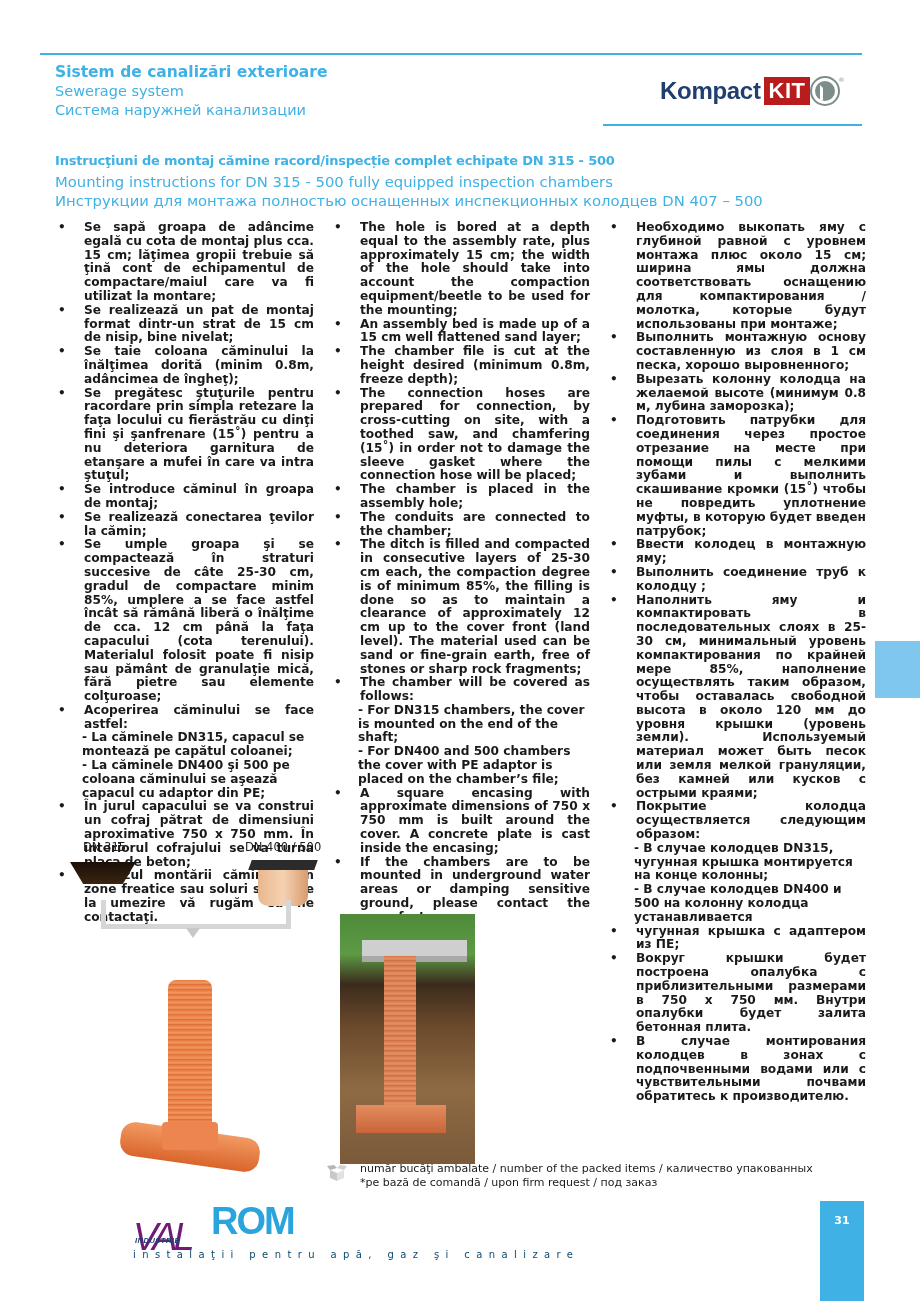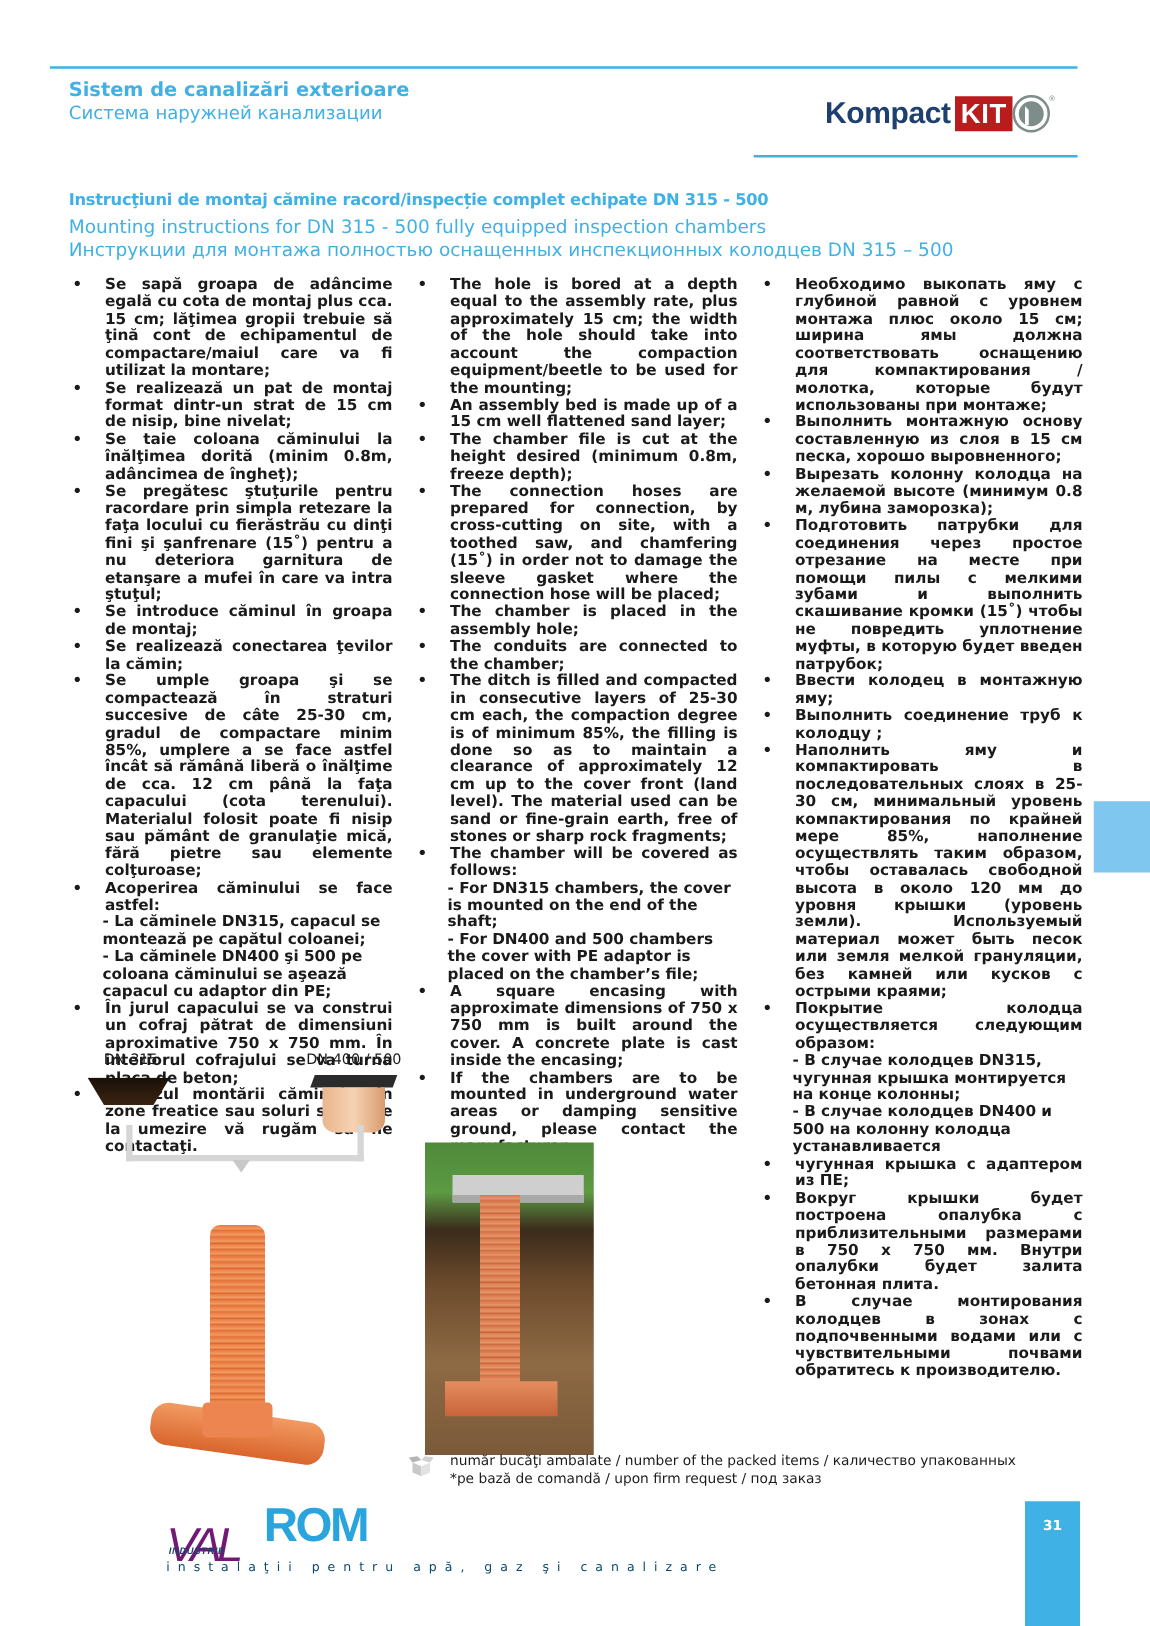--- a/index.html
+++ b/index.html
@@ -52,35 +52,36 @@
   .page-tab { position:absolute; left:820px; top:1201px; width:44px; height:100px; background:#3fb1e5; color:#fff; font-weight:bold; font-size:11px; text-align:center; padding-top:13px; box-sizing:border-box; }
   .side-tab { position:absolute; left:875px; top:641px; width:45px; height:57px; background:#7fc7ee; }
 </style>
 </head>
 <body>
 
 <div class="topline"></div>
 
 <div class="sec-title">
   <div class="t1">Sistem de canalizări exterioare</div>
+  <div class="t2">Sewerage system</div>
   <div class="t3">Система наружней канализации</div>
 </div>
 
 <div class="logo-kit">
   <span class="k1">Kompact</span>
   <span class="k2">KIT</span>
   <span class="k3"></span>
   <span class="reg">®</span>
 </div>
 <div class="hdr-line2"></div>
 
 <div class="main-title">
   <div class="m1">Instrucţiuni de montaj cămine racord/inspecție complet echipate DN 315 - 500</div>
   <div class="m2">Mounting instructions for DN 315 - 500 fully equipped inspection chambers</div>
-  <div class="m3">Инструкции для монтажа полностью оснащенных инспекционных колодцев DN 315 – 500</div>
+  <div class="m3">Инструкции для монтажа полностью оснащенных инспекционных колодцев DN 407 – 500</div>
 </div>
 
 <div class="col col-ro">
   <ul>
     <li>Se sapă groapa de adâncime egală cu cota de montaj plus cca. 15 cm; lăţimea gropii trebuie să ţină cont de echipamentul de compactare/maiul care va fi utilizat la montare;</li>
     <li>Se realizează un pat de montaj format dintr-un strat de 15 cm de nisip, bine nivelat;</li>
     <li>Se taie coloana căminului la înălţimea dorită (minim 0.8m, adâncimea de îngheţ);</li>
     <li>Se pregătesc ştuţurile pentru racordare prin simpla retezare la faţa locului cu fierăstrău cu dinţi fini şi şanfrenare (15˚) pentru a nu deteriora garnitura de etanşare a mufei în care va intra ştuţul;</li>
     <li>Se introduce căminul în groapa de montaj;</li>
     <li>Se realizează conectarea ţevilor la cămin;</li>
@@ -106,21 +107,21 @@
     <li class="sub" style="padding-left:27px">- For DN315 chambers, the cover is mounted on the end of the shaft;</li>
     <li class="sub" style="padding-left:27px">- For DN400 and 500 chambers the cover with PE adaptor is placed on the chamber’s file;</li>
     <li>A square encasing with approximate dimensions of 750 x 750 mm is built around the cover. A concrete plate is cast inside the encasing;</li>
     <li>If the chambers are to be mounted in underground water areas or damping sensitive ground, please contact the manufacturer.</li>
   </ul>
 </div>
 
 <div class="col col-ru">
   <ul>
     <li>Необходимо выкопать яму с глубиной равной с уровнем монтажа плюс около 15 см; ширина ямы должна соответствовать оснащению для компактирования / молотка, которые будут использованы при монтаже;</li>
-    <li>Выполнить монтажную основу составленную из слоя в 15 см песка, хорошо выровненного;</li>
+    <li>Выполнить монтажную основу составленную из слоя в 1 см песка, хорошо выровненного;</li>
     <li>Вырезать колонну колодца на желаемой высоте (минимум 0.8 м, лубина заморозка);</li>
     <li>Подготовить патрубки для соединения через простое отрезание на месте при помощи пилы с мелкими зубами и выполнить скашивание кромки (15˚) чтобы не повредить уплотнение муфты, в которую будет введен патрубок;</li>
     <li>Ввести колодец в монтажную яму;</li>
     <li>Выполнить соединение труб к колодцу ;</li>
     <li>Наполнить яму и компактировать в последовательных слоях в 25-30 см, минимальный уровень компактирования по крайней мере 85%, наполнение осуществлять таким образом, чтобы оставалась свободной высота в около 120 мм до уровня крышки (уровень земли). Используемый материал может быть песок или земля мелкой грануляции, без камней или кусков с острыми краями;</li>
     <li>Покрытие колодца осуществляется следующим образом:</li>
     <li class="sub" style="padding-left:27px"> - В случае колодцев DN315,  чугунная  крышка монтируется на конце колонны;</li>
     <li class="sub" style="padding-left:27px">- В случае колодцев DN400 и 500 на колонну колодца устанавливается</li>
     <li>чугунная крышка с адаптером из ПЕ;</li>
     <li>Вокруг крышки будет построена опалубка с приблизительными размерами в 750 x 750 мм. Внутри опалубки будет залита бетонная плита.</li>

